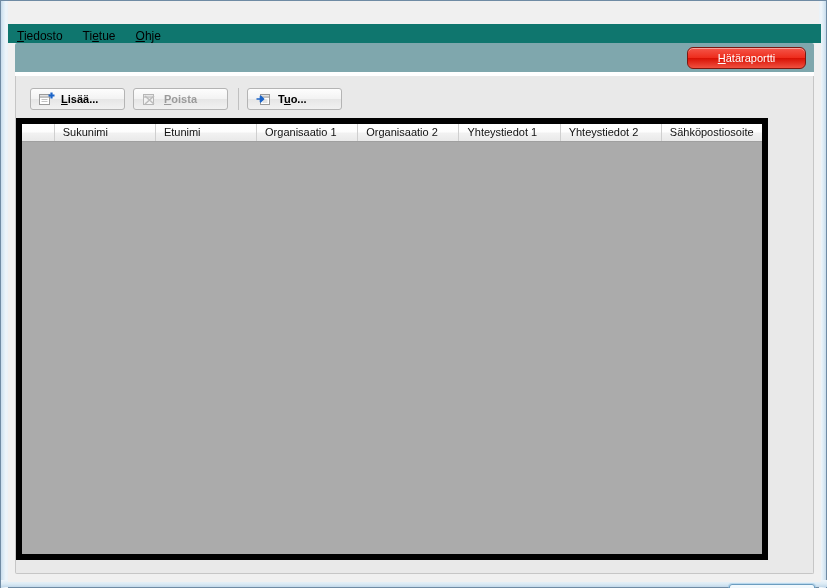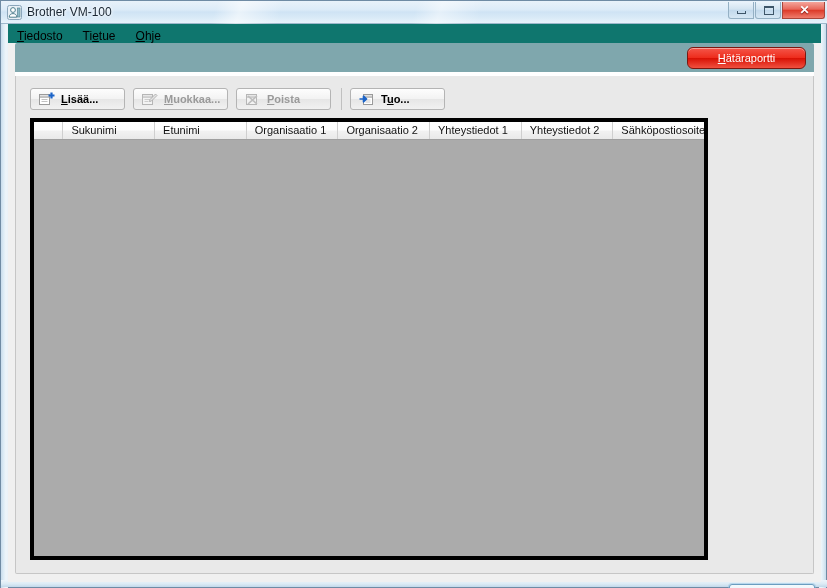--- a/index.html
+++ b/index.html
@@ -257,24 +257,24 @@
     width: 1px;
     height: 22px;
     background: #c0c0c0;
     margin: 0 8px 0 2px;
   }
   .ticon { width: 16px; height: 14px; flex: 0 0 16px; }
 
   
   .grid {
     position: absolute;
-    left: 14px; top: 42px;
-    width: 678px;
+    left: 0; top: 42px;
+    width: 752px;
     height: 442px;
-    border: 4px solid #000000;
+    border: 6px solid #000000;
     background: #ababab;
     box-sizing: border-box;
     overflow: hidden;
   }
   .grid-head {
     display: flex;
     height: 17px;
     background: linear-gradient(to bottom, #ffffff 0%, #fdfdfd 48%, #f2f2f2 52%, #e9e9e9 100%);
     border-bottom: 1px solid #9f9f9f;
   }
@@ -320,46 +320,20 @@
 </style>
 </head>
 <body>
 
 <div class="window">
 
   <div class="glass-left"></div>
   <div class="glass-right"></div>
   <div class="glass-bottom"></div>
 
-  <div class="titlebar">
-    <div class="titlebar-sheen"></div>
-
-    <div class="title-icon">
-      <svg width="15" height="15" viewBox="0 0 15 15">
-        <rect x="0.5" y="0.5" width="14" height="14" rx="2" fill="#e8f0f6" stroke="#8ba6bb"></rect>
-        <circle cx="6" cy="5" r="2.4" fill="#ffffff" stroke="#4f7f8e" stroke-width="1"></circle>
-        <path d="M2.2 12.2c0-2.4 1.8-3.6 3.8-3.6s3.8 1.2 3.8 3.6z" fill="#ffffff" stroke="#4f7f8e" stroke-width="1"></path>
-        <rect x="10.4" y="3" width="2.6" height="9" fill="#8fb9c6" stroke="#4f7f8e" stroke-width="0.6"></rect>
-      </svg>
-    </div>
-
-    <div class="title-text">Brother VM-100</div>
-
-    <div class="win-btns">
-      <div class="wbtn min">
-        <span class="glyph-min"></span>
-      </div>
-      <div class="wbtn max">
-        <span class="glyph-max"></span>
-      </div>
-      <div class="wbtn close">
-        <span class="glyph-close">✕</span>
-      </div>
-    </div>
-  </div>
 
   <div class="menubar">
     <div class="menu-item"><u>T</u>iedosto</div>
     <div class="menu-item">Ti<u>e</u>tue</div>
     <div class="menu-item"><u>O</u>hje</div>
   </div>
 
   <div class="client">
 
     <div class="header-band">
@@ -376,31 +350,20 @@
             <svg width="16" height="14" viewBox="0 0 16 14">
               <rect x="0.5" y="2.5" width="10" height="10" fill="#ffffff" stroke="#9a9a9a"></rect>
               <rect x="0.5" y="2.5" width="10" height="2.6" fill="#e2e2e2" stroke="#9a9a9a"></rect>
               <path d="M2.5 7.5h6M2.5 9.5h6" stroke="#c2c2c2" stroke-width="1"></path>
               <path d="M12.5 0.5v6M9.5 3.5h6" stroke="#1c64c8" stroke-width="2.2"></path>
             </svg>
           </span>
           <span class="lbl"><u>L</u>isää...</span>
         </div>
 
-        <div class="tbtn disabled">
-          <span class="ticon">
-            <svg width="16" height="14" viewBox="0 0 16 14">
-              <rect x="0.5" y="2.5" width="10" height="10" fill="#f3f3f3" stroke="#b6b6b6"></rect>
-              <rect x="0.5" y="2.5" width="10" height="2.6" fill="#e7e7e7" stroke="#b6b6b6"></rect>
-              <path d="M2.5 7.5h6M2.5 9.5h4" stroke="#cdcdcd" stroke-width="1"></path>
-              <path d="M8 7.5L13.5 2 15 3.5 9.5 9 7.5 9.6z" fill="#e4e4e4" stroke="#a6a6a6" stroke-width="0.8"></path>
-            </svg>
-          </span>
-          <span class="lbl"><u>M</u>uokkaa...</span>
-        </div>
 
         <div class="tbtn disabled">
           <span class="ticon">
             <svg width="16" height="14" viewBox="0 0 16 14">
               <rect x="1.5" y="2.5" width="10" height="10" fill="#f3f3f3" stroke="#b6b6b6"></rect>
               <rect x="1.5" y="2.5" width="10" height="2.6" fill="#e7e7e7" stroke="#b6b6b6"></rect>
               <path d="M3 4L12 12M12 4L3 12" stroke="#bdbdbd" stroke-width="1.6"></path>
             </svg>
           </span>
           <span class="lbl"><u>P</u>oista</span>

